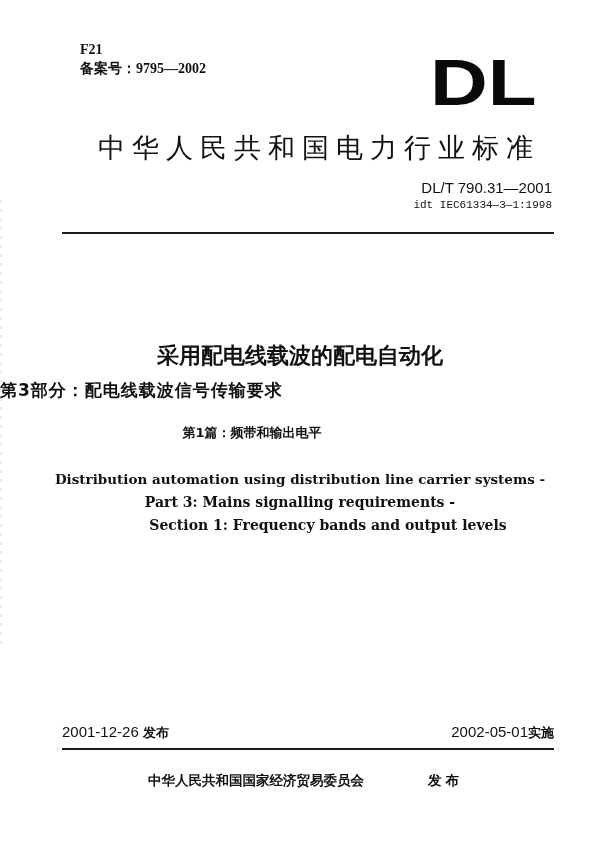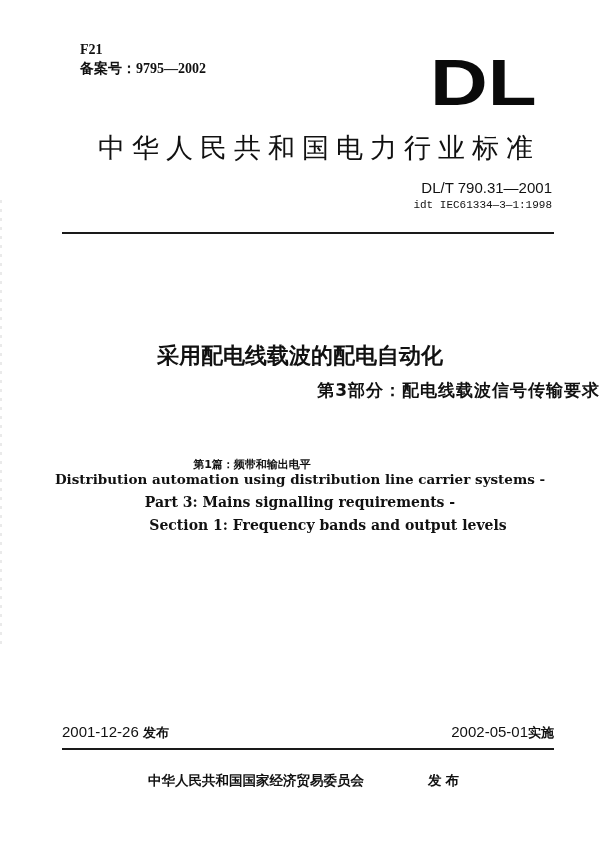--- a/index.html
+++ b/index.html
@@ -83,37 +83,36 @@
       left: 0; width: 600px; top: 342px;
       text-align: center;
       font-family: "DejaVu Sans", sans-serif;
       font-weight: bold;
       font-size: 22px;
       line-height: 28px;
       white-space: nowrap;
     }
     .zh-title-part {
       left: 0; width: 600px; top: 379px;
-      text-align: right;
+      text-align: left;
       font-family: "DejaVu Sans", sans-serif;
       font-weight: bold;
       font-size: 17px;
       line-height: 22px;
       letter-spacing: 1px;
       white-space: nowrap;
     }
     .zh-title-section {
       left: 0; width: 504px; top: 424px;
       text-align: center;
       font-family: "DejaVu Sans", sans-serif;
       font-weight: bold;
-      font-size: 11px;
+      font-size: 13px;
       line-height: 18px;
       white-space: nowrap;
-      margin-top: 32px;
     }
 
     .en-title {
       left: 0; width: 600px;
       text-align: center;
       font-family: "DejaVu Serif", serif;
       font-weight: bold;
       font-size: 14px;
       line-height: 20px;
       white-space: nowrap;

